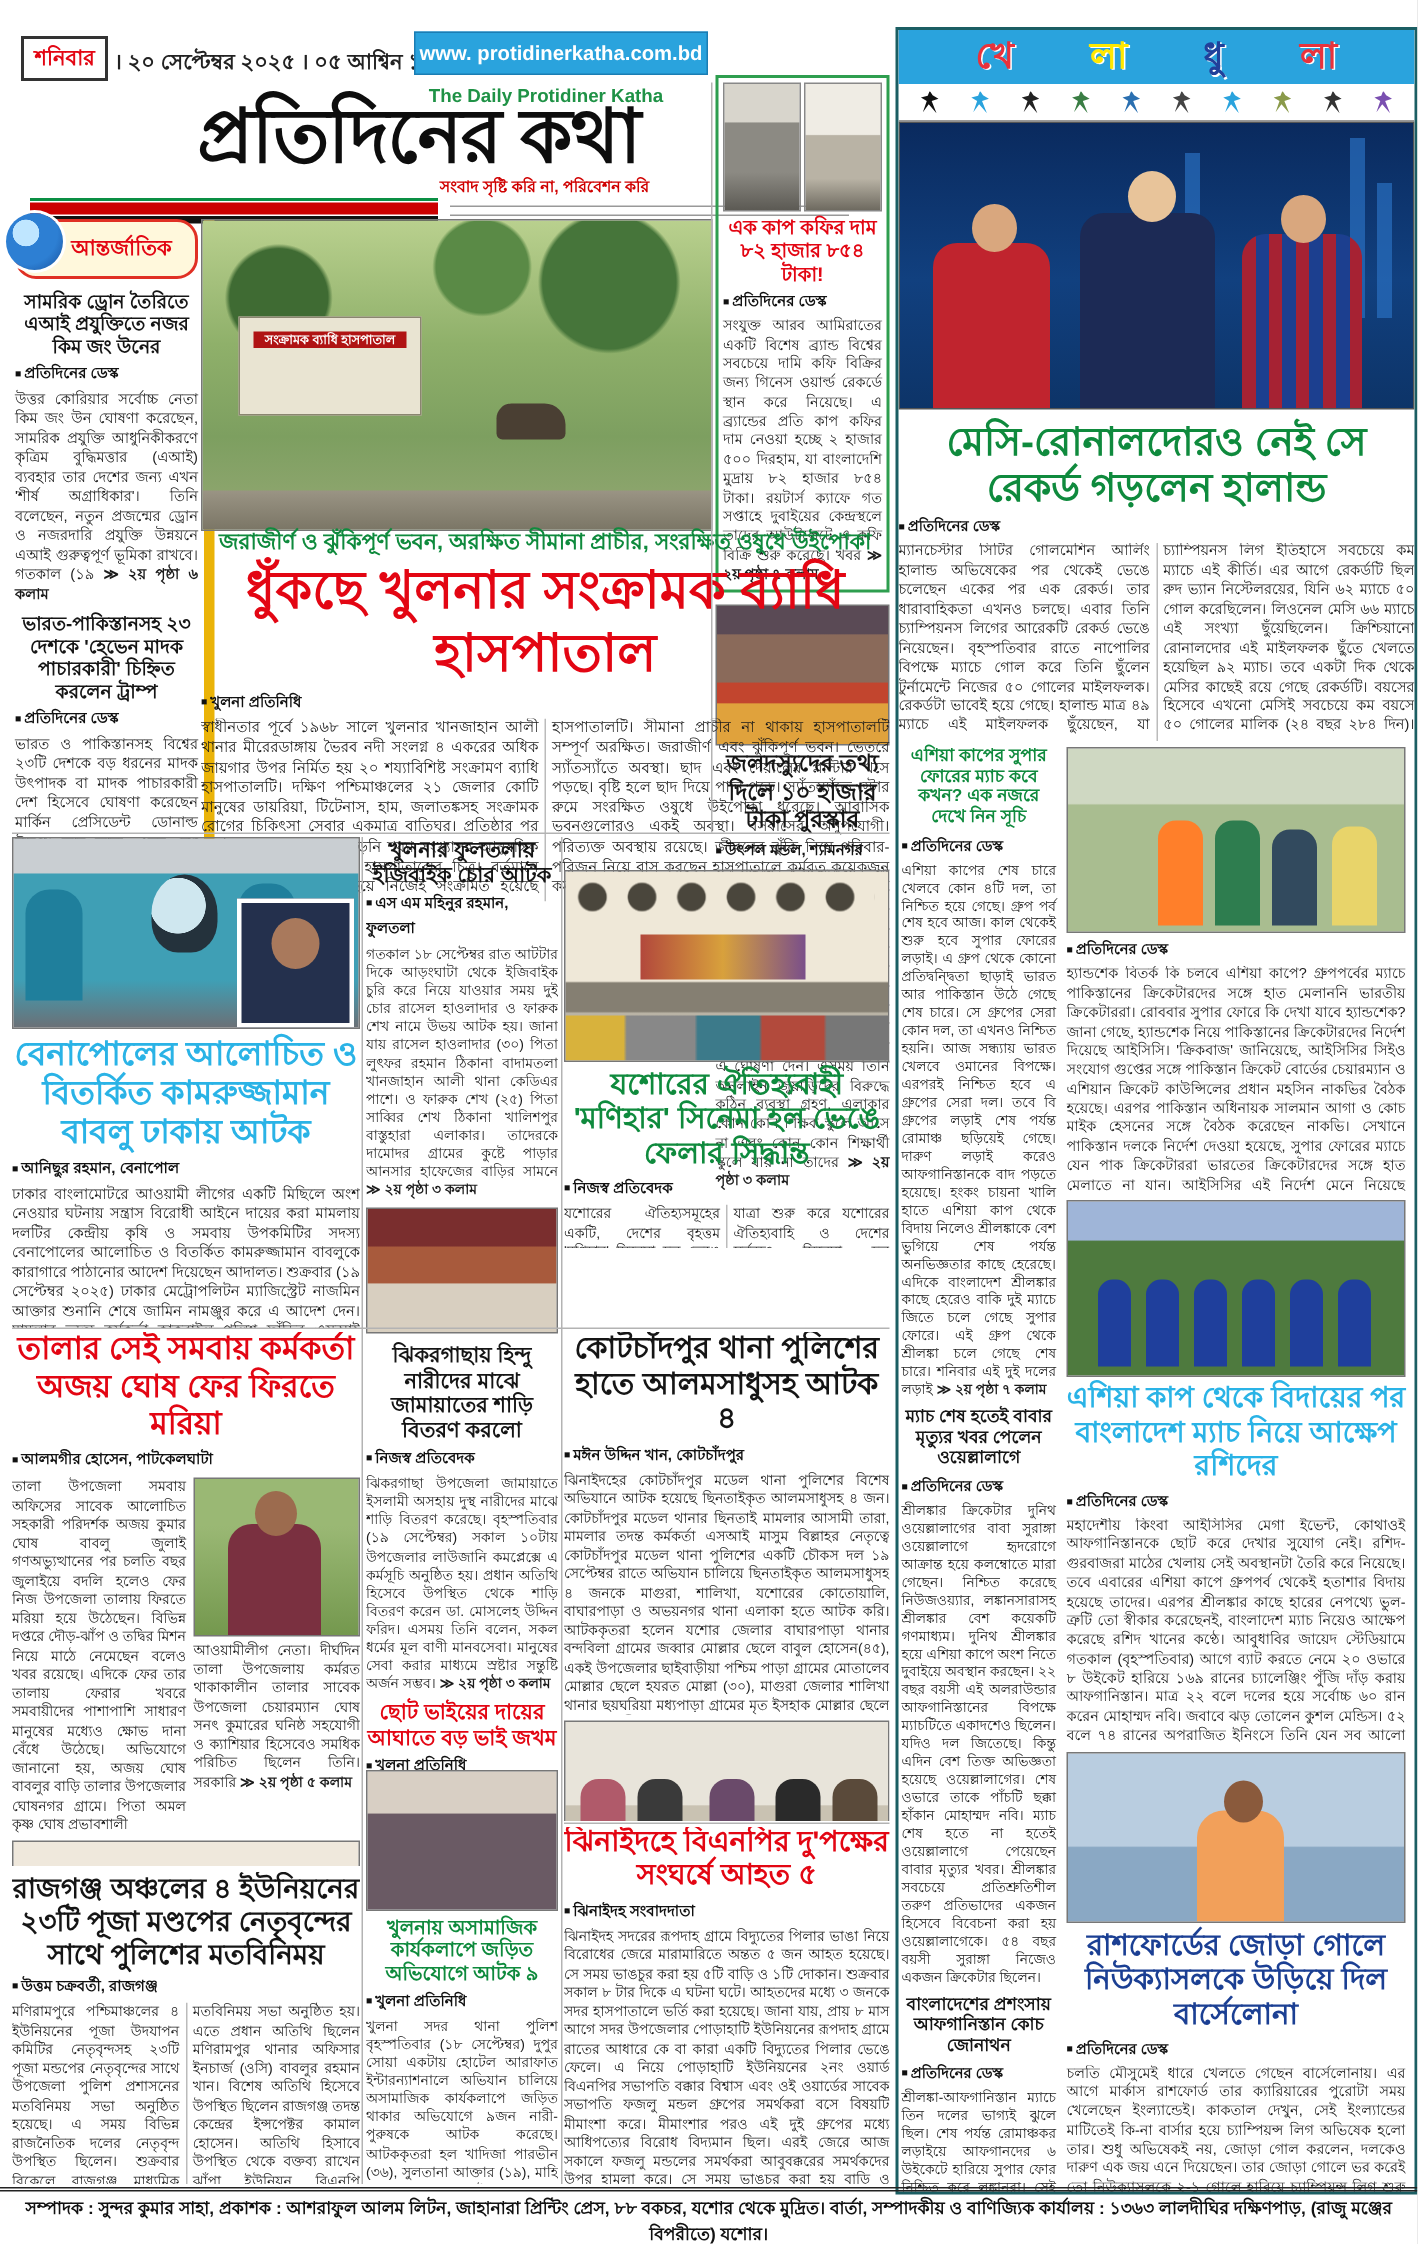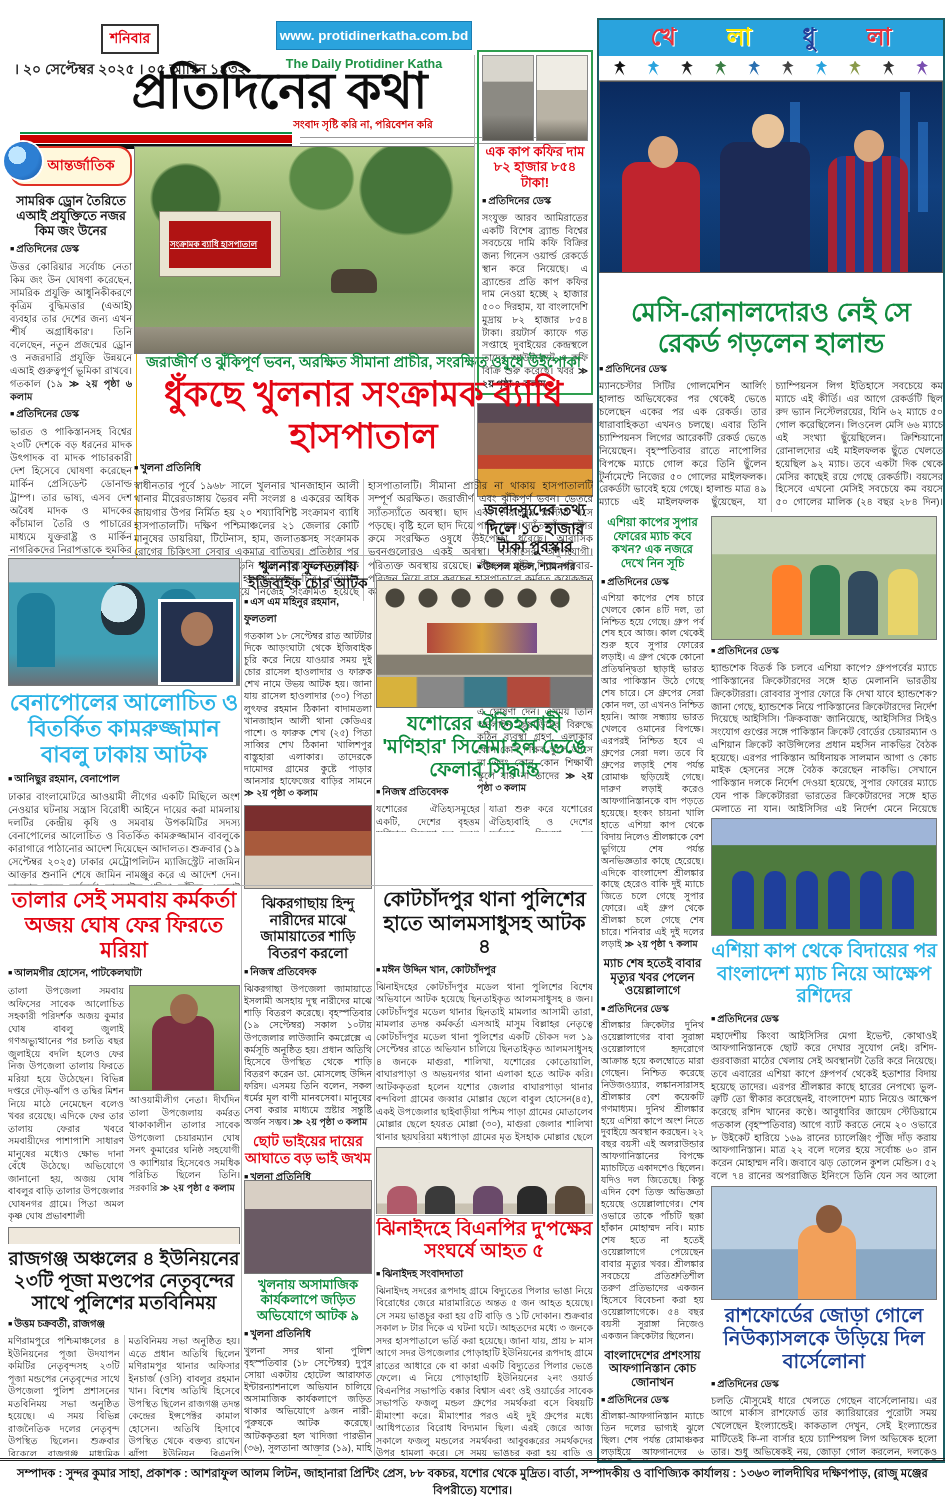--- a/index.html
+++ b/index.html
@@ -1,20 +1,20 @@
 <!DOCTYPE html>
 <html><head>
 <meta charset="utf-8">
 <style>
   html,body{margin:0;padding:0;background:#d9d9d9;}
   .page{position:relative;width:945px;height:1496px;background:#ffffff;margin:0 auto;
         font-family:"Liberation Sans",sans-serif;overflow:hidden;color:#111;}
   .abs{position:absolute;}
   
-  .dateline{left:14px;top:24px;display:flex;align-items:center;gap:4px;flex-direction:column;}
+  .dateline{left:14px;top:24px;display:flex;align-items:flex-end;gap:4px;}
   .day-box{border:2px solid #333;color:#e30613;font-weight:bold;font-size:14px;padding:1px 7px;background:#fff;}
   .date-text{font-size:14px;font-weight:bold;color:#222;}
   .website-bar{left:276px;top:21px;width:194px;height:27px;background:#2aa3dd;border:1px solid #1b7db3;
                color:#fff;font-weight:bold;font-size:13.5px;display:flex;align-items:center;justify-content:center;}
   .eng-title{left:256px;top:57px;width:216px;text-align:center;color:#1f9246;font-weight:bold;font-size:12.5px;}
   .masthead{left:86px;top:66px;width:386px;text-align:center;font-size:50px;font-weight:bold;color:#0d0d0d;line-height:1.0;letter-spacing:-1px;}
   .tagline{left:250px;top:117px;width:226px;text-align:center;color:#d00000;font-weight:bold;font-size:10.5px;}
   .stripes{left:20px;top:132px;width:546px;}
   .s-green{height:2px;background:#0a8f44;width:272px;}
   .s-red{height:8px;background:#cc0000;width:272px;margin-top:1px;}
@@ -43,21 +43,21 @@
   
   .photo{position:relative;border:1px solid #777;overflow:hidden;background:#c8c2b4;}
   .ph-hospital{left:134px;top:146px;width:339px;height:206px;
       background:linear-gradient(180deg,#b9d08e 0%,#8fb06a 40%,#7d9f60 70%,#95a874 100%);}
   .ph-hospital .trees{position:absolute;inset:0;
       background:radial-gradient(circle at 15% 25%,#3f6b33 0 10%,transparent 11%),
                  radial-gradient(circle at 80% 20%,#46753a 0 14%,transparent 15%),
                  radial-gradient(circle at 55% 15%,#5a8a46 0 12%,transparent 13%);}
   .ph-hospital .bldg{position:absolute;left:24px;top:64px;width:120px;height:64px;background:#e9e4d2;border:1px solid #8a8570;}
   .hosp-sign{position:absolute;left:34px;top:74px;width:100px;background:#b01313;color:#fff;font-size:8.5px;
-             font-weight:bold;padding:18px 1px;line-height:1.25;text-decoration:underline;}
+             font-weight:bold;text-align:center;padding:0 1px;line-height:1.25;}
   .ph-hospital .cow{position:absolute;left:196px;top:122px;width:46px;height:24px;background:#4a3f33;border-radius:10px 14px 4px 4px;}
   .ph-hospital .road{position:absolute;left:0;bottom:0;width:100%;height:26px;background:linear-gradient(180deg,#9a9484,#7b7666);}
   
   .col-coffee{left:477px;top:50px;width:116px;}
   .coffee-box{border:2px solid #2e9e4f;padding:3px;}
   .coffee-photo{display:flex;gap:2px;height:86px;margin-bottom:3px;}
   .coffee-photo .cpa{flex:1;background:linear-gradient(180deg,#d8d5cc 0 30%,#8c8a83 31% 70%,#5c5a54 100%);border:1px solid #888;}
   .coffee-photo .cpb{flex:1;background:linear-gradient(180deg,#efece4 0 40%,#b9b3a5 41% 75%,#6e6a60 100%);border:1px solid #888;}
   .coffee-h{font-size:13px;margin:2px 0;}
   .col-coffee .body{font-size:9.6px;}
@@ -128,21 +128,21 @@
   .sports-sil{height:24px;display:flex;align-items:center;justify-content:space-around;border-bottom:1px solid #999;padding:0 4px;}
   .sil{width:13px;height:15px;clip-path:polygon(50% 0,65% 20%,95% 35%,60% 45%,85% 100%,45% 60%,15% 95%,35% 45%,5% 30%,40% 22%);}
   .ph-footballers{height:190px;border:1px solid #555;
       background:linear-gradient(180deg,#0a2a5e 0%,#11407f 55%,#0d3468 100%);}
   .ph-footballers .bar{position:absolute;width:10px;background:#2a6fc0;opacity:.7;}
   .fb-fig{position:absolute;bottom:0;border-radius:16px 16px 0 0;}
   .fb-head{position:absolute;border-radius:50%;background:#d9a77e;}
   .jersey-red{background:#c0242e;}
   .jersey-navy{background:#1c2a55;}
   .jersey-barca{background:repeating-linear-gradient(90deg,#a62233 0 9px,#1c3f8f 9px 18px);}
-  .haaland-h{font-size:26px;margin-top:24px;}
+  .haaland-h{font-size:26px;margin-top:6px;}
   .sports .byline{font-size:9.8px;}
   .haaland-body{font-size:9.7px;height:132px;overflow:hidden;margin-top:2px;}
   .sports-lower{position:relative;height:960px;margin-top:4px;}
   .sp-left{position:absolute;left:2px;top:0;width:103px;}
   .sp-left .headline{font-size:11.5px;}
   .sp-left .body{font-size:9.2px;line-height:1.3;}
   .sp-right{position:absolute;left:112px;top:0;width:226px;}
   .sp-right .body{font-size:9.6px;}
   .ph-toss{height:122px;background:linear-gradient(180deg,#cfd8c2 0 30%,#a9bd90 31% 100%);}
   .ph-toss .fg{position:absolute;width:30px;height:70px;border-radius:12px 12px 0 0;bottom:4px;}
@@ -174,32 +174,33 @@
   <div class="abs masthead">প্রতিদিনের কথা</div>
   <div class="abs tagline">সংবাদ সৃষ্টি করি না, পরিবেশন করি</div>
   <div class="abs stripes">
     <div class="s-green"></div>
       <div class="s-red"></div>
       <div class="s-black"></div>
     <div class="s-thin1"></div>
       <div class="s-thin2"></div>
   </div>
 
-  <div class="abs col-intl" style="border-right:1px solid #eab308;padding-right:4px;">
+  <div class="abs col-intl" style="border-right:7px solid #eab308;padding-right:4px;">
     <div class="intl-badge">
       <span class="globe"></span>
       <span>আন্তর্জাতিক</span>
     </div>
     <div>
       <div class="headline h-black intl-h">সামরিক ড্রোন তৈরিতে এআই প্রযুক্তিতে নজর কিম জং উনের</div>
       <div class="byline">প্রতিদিনের ডেস্ক</div>
       <div class="body"><span>উত্তর কোরিয়ার সর্বোচ্চ নেতা কিম জং উন ঘোষণা করেছেন, সামরিক প্রযুক্তি আধুনিকীকরণে কৃত্রিম বুদ্ধিমত্তার (এআই) ব্যবহার তার দেশের জন্য এখন 'শীর্ষ অগ্রাধিকার'। তিনি বলেছেন, নতুন প্রজন্মের ড্রোন ও নজরদারি প্রযুক্তি উন্নয়নে এআই গুরুত্বপূর্ণ ভূমিকা রাখবে। গতকাল (১৯</span>
         <span class="jump">≫ ২য় পৃষ্ঠা ৬ কলাম</span></div>
     </div>
     <div>
+      <div class="headline h-black intl-h">ভারত-পাকিস্তানসহ ২৩ দেশকে 'হেভেন মাদক পাচারকারী' চিহ্নিত করলেন ট্রাম্প</div>
       <div class="byline">প্রতিদিনের ডেস্ক</div>
       <div class="body"><span>ভারত ও পাকিস্তানসহ বিশ্বের ২৩টি দেশকে বড় ধরনের মাদক উৎপাদক বা মাদক পাচারকারী দেশ হিসেবে ঘোষণা করেছেন মার্কিন প্রেসিডেন্ট ডোনাল্ড ট্রাম্প। তার ভাষ্য, এসব দেশ অবৈধ মাদক ও মাদকের কাঁচামাল তৈরি ও পাচারের মাধ্যমে যুক্তরাষ্ট্র ও মার্কিন নাগরিকদের নিরাপত্তাকে হুমকির মুখে ফেলছে।</span>
         <span class="jump">≫ ২য় পৃষ্ঠা ৬ কলাম</span></div>
     </div>
   </div>
 
   <div class="abs photo ph-hospital">
     <div class="trees"></div>
     <div class="bldg"></div>
     <div class="hosp-sign">সংক্রামক ব্যাধি হাসপাতাল</div>

